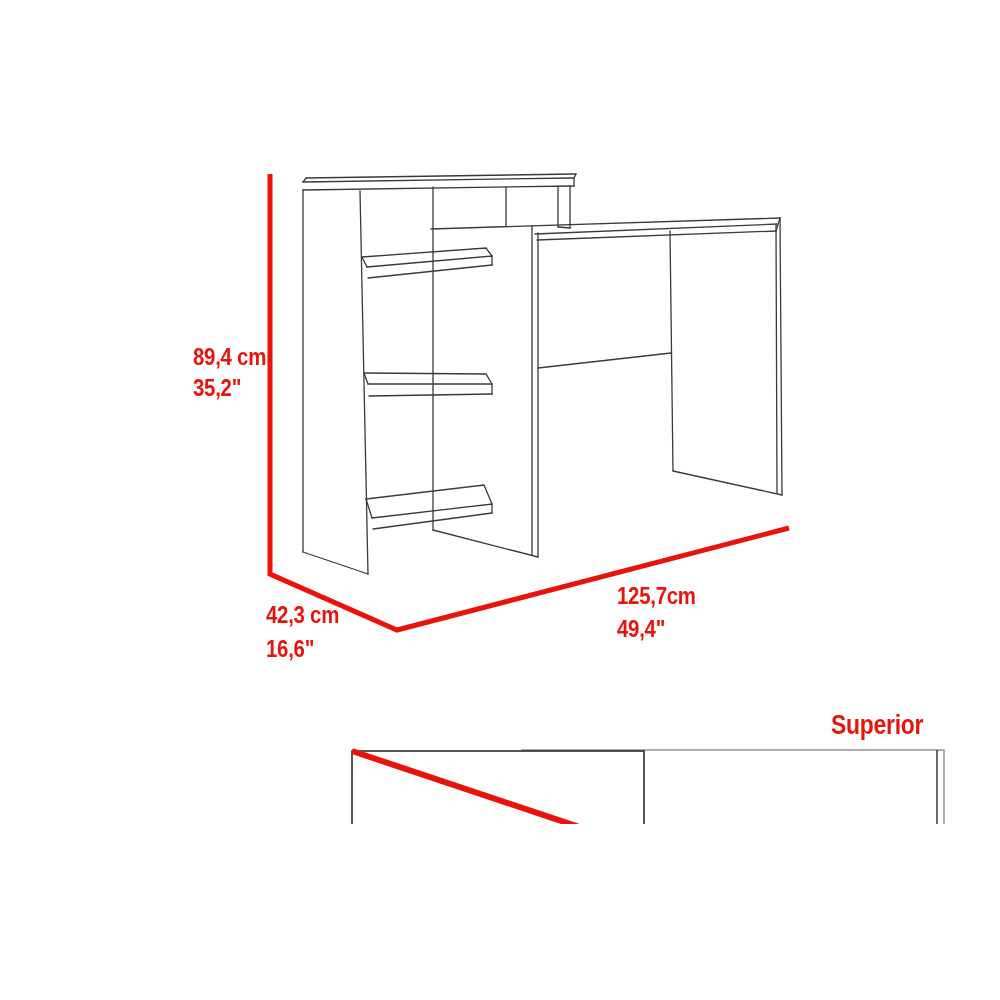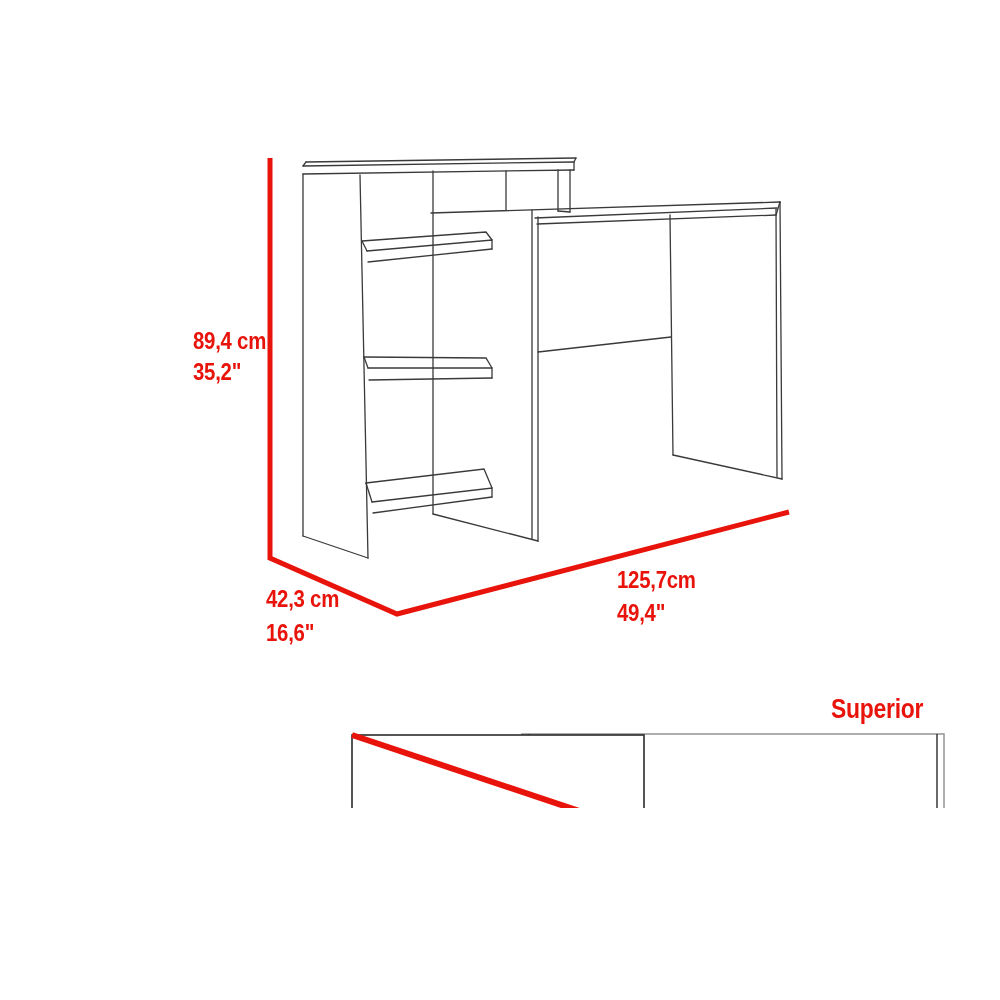--- a/index.html
+++ b/index.html
@@ -2,20 +2,21 @@
 <html><head>
 <meta charset="utf-8">
 <style>
   html,body { margin:0; padding:0; background:#ffffff; }
   #canvas {
     position: relative;
     width: 1000px; height: 808px;
     background: #ffffff;
     font-family: "Liberation Sans", sans-serif;
     overflow: hidden;
+    margin-top: 16px;
   }
   svg { display:block; }
   .furn { stroke:#3a3a3a; stroke-width:1.3; fill:none; stroke-linecap:round; }
   .tv-gray { stroke:#9a9a9a; stroke-width:1.6; fill:#ffffff; }
   .tv-dark { stroke:#2b2b2b; stroke-width:1.4; fill:none; }
   .tv-rect { stroke:#2b2b2b; stroke-width:1.6; fill:#ffffff; }
   .redline { stroke:#e8140b; stroke-width:5; fill:none; stroke-linecap:butt; stroke-linejoin:miter; }
   .redline-thick { stroke:#e8140b; stroke-width:6; fill:none; stroke-linecap:butt; }
   .dim {
     font-family:"Liberation Sans", sans-serif;

